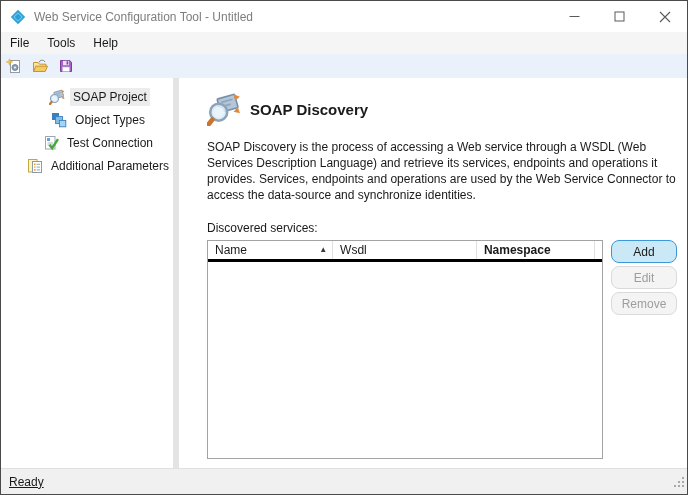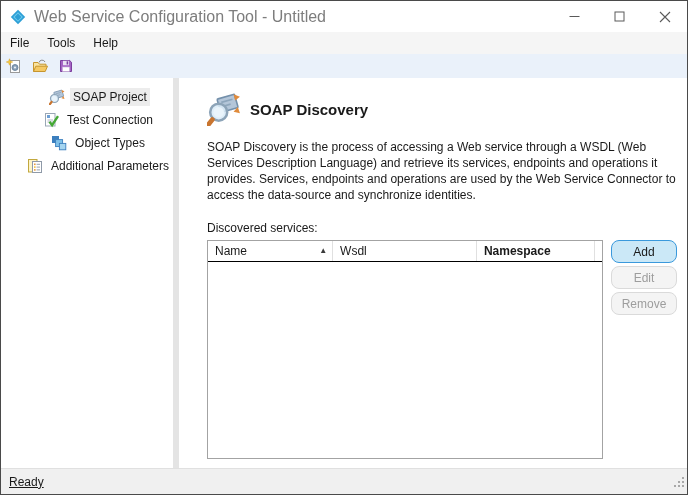--- a/index.html
+++ b/index.html
@@ -7,21 +7,21 @@
   .window {
     width:688px; height:495px; margin:0 auto;
     border:1px solid #4a4a4a; background:#fff;
     display:flex; flex-direction:column;
     font-family:"Liberation Sans", sans-serif;
     -webkit-font-smoothing:antialiased;
   }
   
   .titlebar { flex:0 0 31px; display:flex; align-items:center; background:#fff; }
   .app-icon { margin-left:9px; display:flex; }
-  .title-text { margin-left:8px; font-size:16px; color:#7d7d7d; flex:1; white-space:nowrap; overflow:hidden; }
+  .title-text { margin-left:8px; font-size:12px; color:#7d7d7d; flex:1; white-space:nowrap; overflow:hidden; }
   .win-controls { display:flex; height:100%; }
   .win-btn { width:45px; height:100%; display:flex; align-items:center; justify-content:center; cursor:default; }
   
   .menubar { flex:0 0 22px; background:#f5f5f5; display:flex; align-items:center; }
   .menu-item { font-size:12px; color:#1a1a1a; padding:3px 9px; cursor:default; }
   
   .toolbar { flex:0 0 24px; background:#eaf1fa; display:flex; align-items:center; padding-left:3px; gap:6px; }
   .tool-btn { width:20px; height:20px; display:flex; align-items:center; justify-content:center; }
   
   .content { flex:1; display:flex; min-height:0; background:#fff; }
@@ -30,21 +30,21 @@
   .tree-label { padding:2px 3px; white-space:nowrap; }
   .tree-item.selected .tree-label { background:#ececec; }
   .divider { flex:0 0 6px; background:#e4e4e4; }
   .main { flex:1; min-width:0; padding:14px 10px 9px 28px; display:flex; flex-direction:column; }
   .main-header { display:flex; align-items:center; gap:9px; }
   .main-title { font-size:15px; font-weight:bold; color:#1a1a1a; }
   .desc { margin:13px 0 0; font-size:12px; line-height:16px; color:#1a1a1a; max-width:492px; }
   .services-label { margin-top:18px; font-size:12px; color:#1a1a1a; }
   .services-row { margin-top:5px; flex:1; min-height:0; display:flex; gap:8px; }
   .svc-table { flex:1; border:1px solid #a3a3a3; background:#fff; display:flex; flex-direction:column; min-width:0; }
-  .thead { display:flex; flex:0 0 21px; border-bottom:1px solid #000000; font-size:12px; color:#1a1a1a; }
+  .thead { display:flex; flex:0 0 21px; border-bottom:3px solid #000000; font-size:12px; color:#1a1a1a; }
   .th { display:flex; align-items:center; padding-left:7px; border-right:1px solid #e0e0e0; cursor:default; }
   .th-name { width:126px; justify-content:space-between; padding-right:5px; }
   .th-wsdl { width:145px; }
   .th-ns { width:119px;font-weight:bold; }
   .th-filler { flex:1; border-right:none; }
   .sort-arrow { font-size:8px; color:#3a3a3a; line-height:1; }
   .tbody { flex:1; background:#fff; }
   .btn-col { flex:0 0 66px; display:flex; flex-direction:column; gap:3px; }
   .btn { height:23px; font-size:12px; font-family:inherit; border:1px solid; border-radius:8px; padding:0; }
   .btn-primary { background:#cbe8f7; border-color:#3a99dc; color:#1a1a1a; }
@@ -131,35 +131,35 @@
           <path d="M25 2 l6 2.5 -4.5 3.5 z" fill="#e08b3c"></path>
           <path d="M29 14 l2 6 -6 -1.5 z" fill="#e08b3c"></path>
           <circle cx="11" cy="19" r="8" fill="#d9ebf7" fill-opacity="0.88" stroke="#8da4b8" stroke-width="2.4"></circle>
           <circle cx="11" cy="19" r="5" fill="#eaf4fb"></circle>
           <line x1="5" y1="26" x2="1.5" y2="30.5" stroke="#c9752f" stroke-width="4.5" stroke-linecap="round"></line>
         </svg>
         <span class="tree-label">SOAP Project</span>
       </div>
       <div class="tree-item">
         <svg width="16" height="16" viewBox="0 0 16 16">
+          <rect x="1" y="1" width="7" height="7" fill="#3c7fbe"></rect>
+          <rect x="4.6" y="4.6" width="7" height="7" fill="#7fc0e8" stroke="#3c7fbe" stroke-width="0.9"></rect>
+          <rect x="8.4" y="8.4" width="6.4" height="6.4" fill="#a5d5f0" stroke="#3c7fbe" stroke-width="0.9"></rect>
+        </svg>
+        <span class="tree-label">Object Types</span>
+      </div>
+      <div class="tree-item">
+        <svg width="16" height="16" viewBox="0 0 16 16">
           <rect x="2.5" y="1.5" width="9.5" height="12.5" fill="#fff" stroke="#9aa7b5"></rect>
           <rect x="4" y="3" width="3" height="3" fill="#6d9fd4"></rect>
           <line x1="4.5" y1="8" x2="10" y2="8" stroke="#b0b8c4" stroke-width="1"></line>
           <line x1="4.5" y1="10" x2="10" y2="10" stroke="#b0b8c4" stroke-width="1"></line>
           <path d="M6.5 9.8 l2.6 3.4 L15 4.2" fill="none" stroke="#44a834" stroke-width="2.4"></path>
         </svg>
         <span class="tree-label">Test Connection</span>
-      </div>
-      <div class="tree-item">
-        <svg width="16" height="16" viewBox="0 0 16 16">
-          <rect x="1" y="1" width="7" height="7" fill="#3c7fbe"></rect>
-          <rect x="4.6" y="4.6" width="7" height="7" fill="#7fc0e8" stroke="#3c7fbe" stroke-width="0.9"></rect>
-          <rect x="8.4" y="8.4" width="6.4" height="6.4" fill="#a5d5f0" stroke="#3c7fbe" stroke-width="0.9"></rect>
-        </svg>
-        <span class="tree-label">Object Types</span>
       </div>
       <div class="tree-item">
         <svg width="16" height="16" viewBox="0 0 16 16">
           <rect x="1.5" y="1.5" width="8.5" height="12.5" fill="#fdf4c8" stroke="#c2a83e"></rect>
           <rect x="5.5" y="3.5" width="9" height="11" fill="#fff" stroke="#8f9aa8"></rect>
           <rect x="7" y="5.5" width="1.6" height="1.6" fill="#e89c3c"></rect>
           <line x1="9.6" y1="6.3" x2="13" y2="6.3" stroke="#9aa4b0" stroke-width="1"></line>
           <rect x="7" y="8.3" width="1.6" height="1.6" fill="#f3c33c"></rect>
           <line x1="9.6" y1="9.1" x2="13" y2="9.1" stroke="#9aa4b0" stroke-width="1"></line>
           <rect x="7" y="11.1" width="1.6" height="1.6" fill="#e89c3c"></rect>

